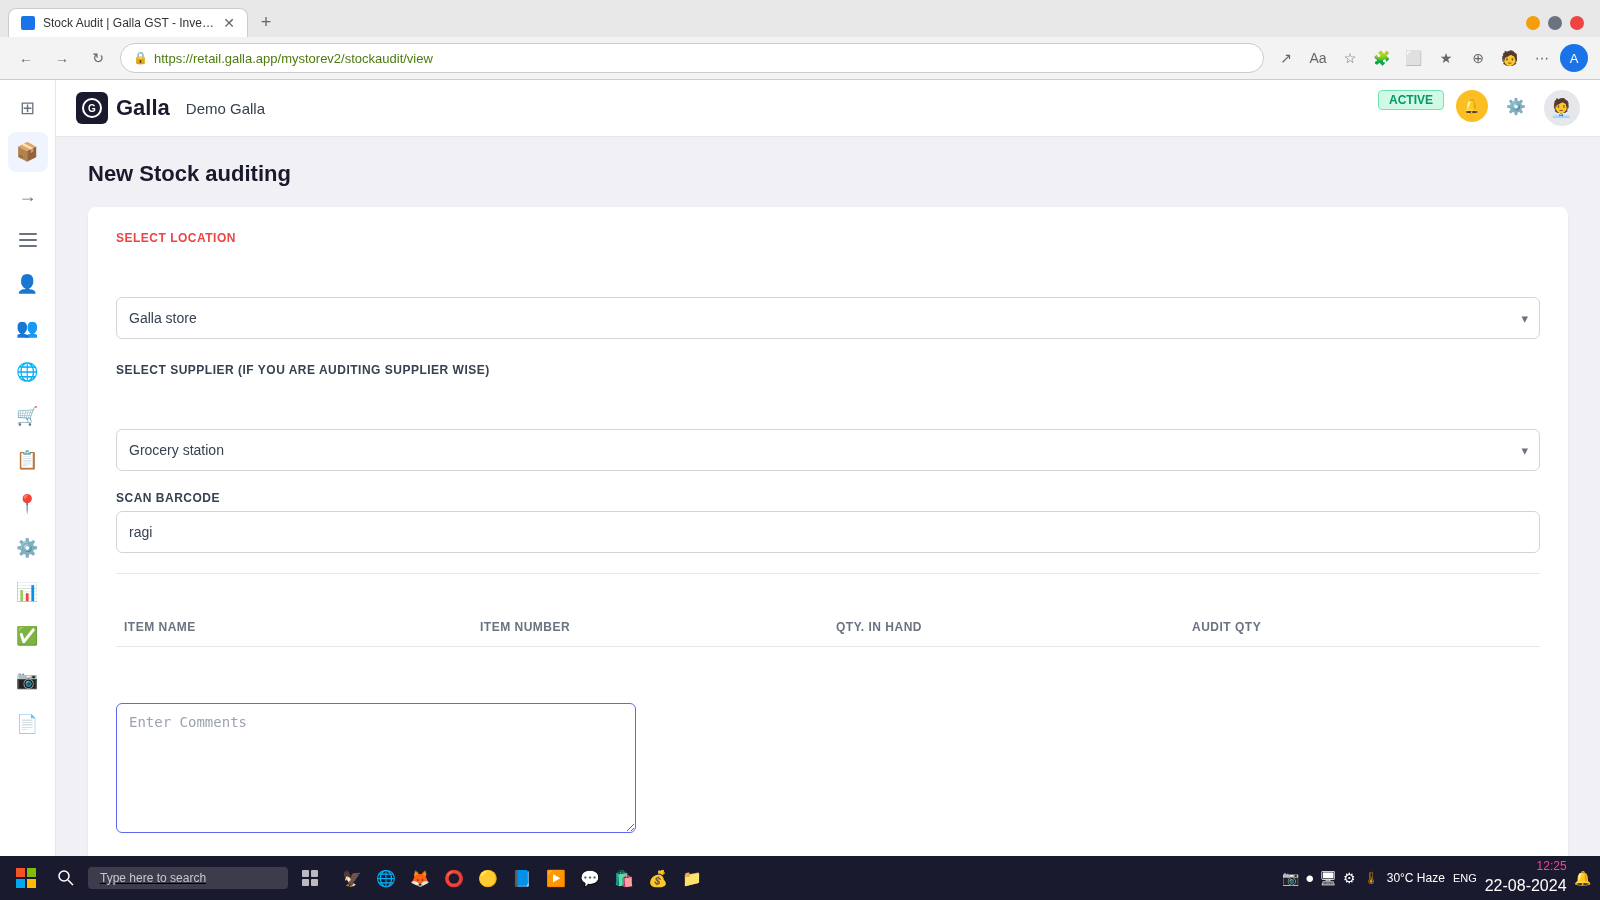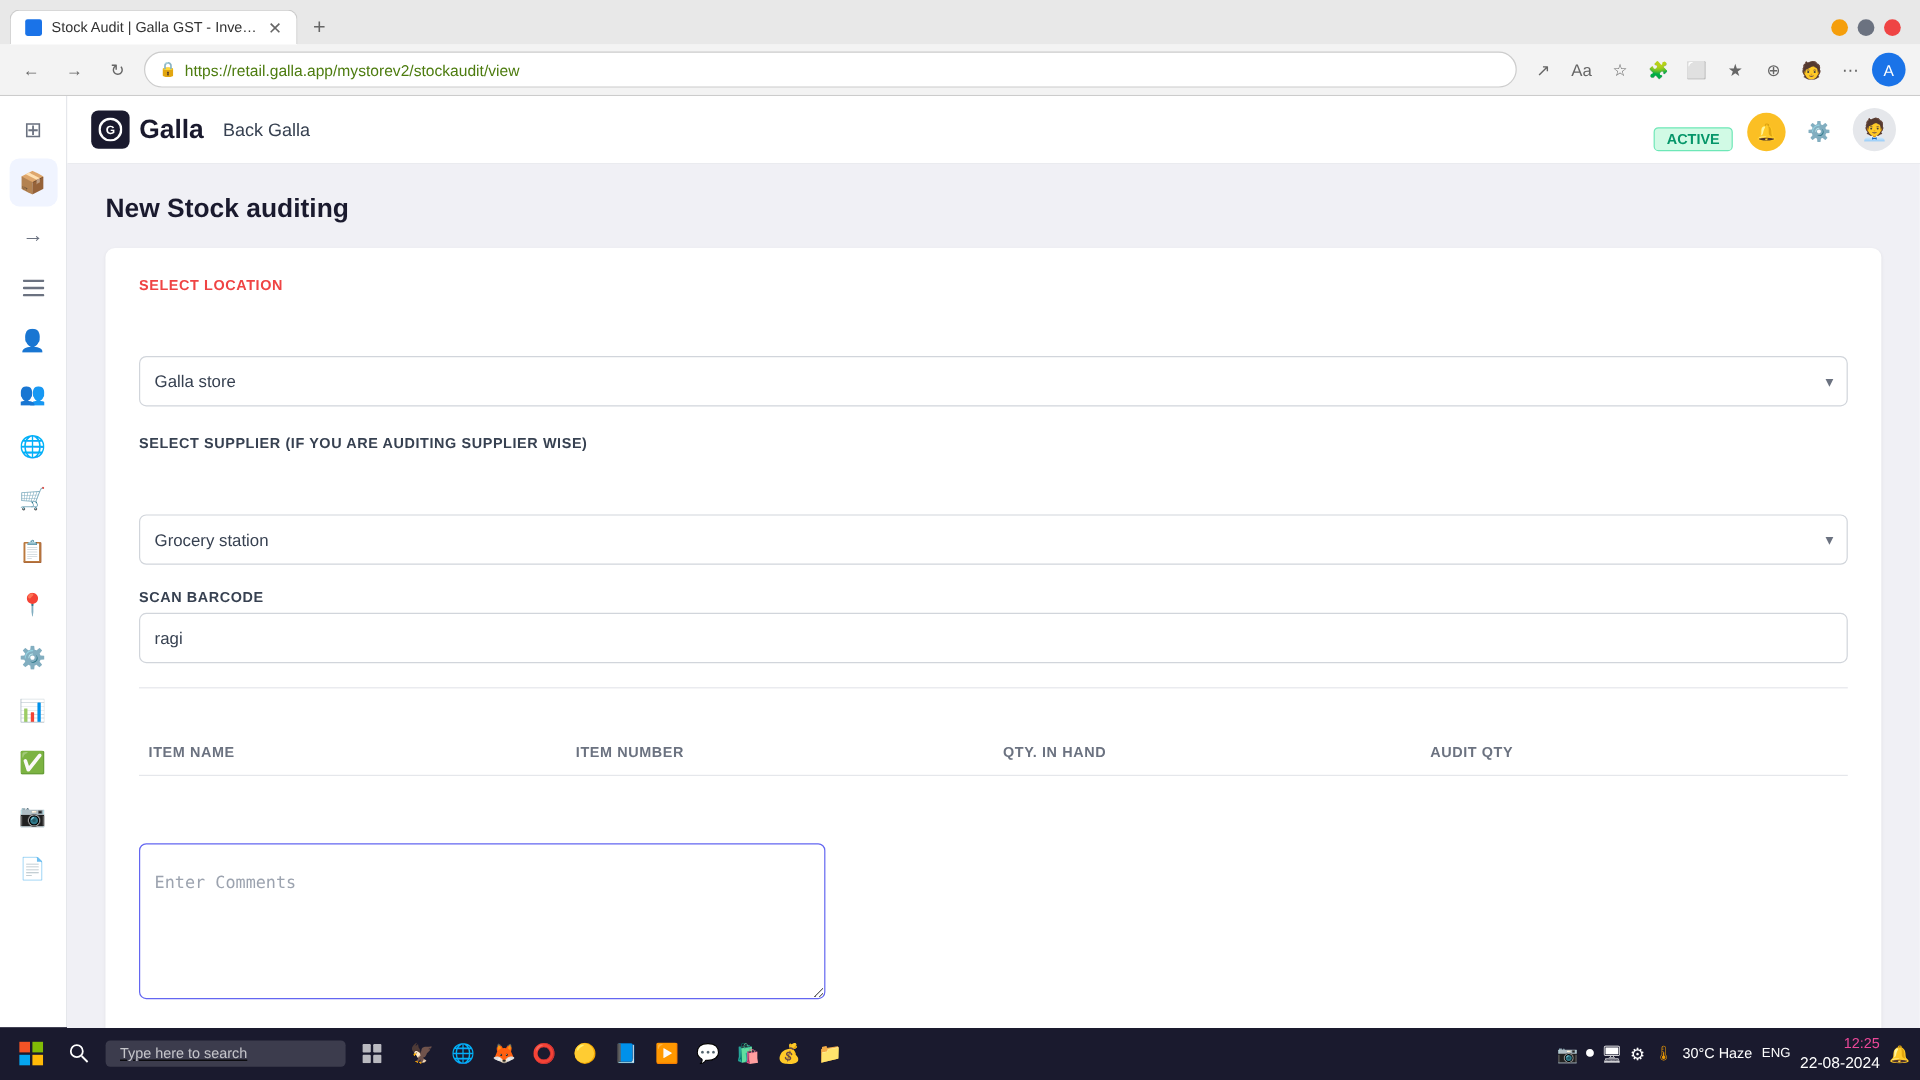--- a/index.html
+++ b/index.html
@@ -208,21 +208,21 @@
       font-weight: 700;
       color: #1a1a2e;
     }
     .brand-store {
       font-size: 15px;
       color: #374151;
       margin-left: 8px;
     }
     .top-nav-right {
       display: flex;
-      align-items: flex-end;
+      align-items: flex-start;
       gap: 12px;
     }
     .active-badge {
       background: #d1fae5;
       color: #059669;
       border: 1px solid #6ee7b7;
       border-radius: 4px;
       padding: 2px 10px;
       font-size: 12px;
       font-weight: 600;
@@ -368,25 +368,25 @@
       text-transform: uppercase;
       letter-spacing: 0.5px;
       padding: 4px 8px;
     }
 
     
     .comments-section {
       margin-top: 16px;
     }
     .comments-textarea {
-      width: 572px;
+      width: 520px;
       height: 130px;
       border: 1.5px solid #6366f1;
       border-radius: 6px;
-      padding: 24px 12px;
+      padding: 10px 12px;
       font-size: 14px;
       color: #374151;
       resize: both;
       outline: none;
       background: white;
     }
     .comments-textarea::placeholder {
       color: #9ca3af;
     }
 
@@ -539,21 +539,21 @@
 
     <div class="top-nav">
       <div class="brand">
         <div class="brand-logo">
           <svg width="20" height="20" viewBox="0 0 20 20">
               <circle cx="10" cy="10" r="9" stroke="white" stroke-width="2" fill="none"></circle>
               <text x="10" y="14" text-anchor="middle" fill="white" font-size="10" font-weight="bold">G</text>
             </svg>
         </div>
         <span class="brand-name">Galla</span>
-        <span class="brand-store">Back Galla</span>
+        <span class="brand-store">Demo Galla</span>
       </div>
       <div class="top-nav-right">
         <div class="active-badge">ACTIVE</div>
         <div class="notification-dot">🔔</div>
         <button class="nav-icon-btn">⚙️</button>
         <div class="avatar-nav">🧑‍💼</div>
       </div>
     </div>
 
     <div class="page-body">
@@ -659,17 +659,17 @@
       <span style="font-size:14px;">📷</span>
       <span style="font-size:14px;">⏺</span>
       <span style="font-size:14px;">🖥</span>
       <span style="font-size:14px;">⚙</span>
     </div>
     <span style="color:rgba(255,165,0,0.9);font-size:12px;">🌡</span>
     <span style="color:white;font-size:12px;">30°C  Haze</span>
     <span style="color:white;font-size:11px;">ENG</span>
     <div class="taskbar-time">
       <div style="color:#ec4899;font-size:12px;font-weight:500;">12:25</div>
-      <div style="color:white;font-size:13px;">22-08-2024</div>
+      <div style="color:white;font-size:16px;">22-08-2024</div>
     </div>
     <span style="color:white;font-size:14px;">🔔</span>
   </div>
 </div>
 
 </body></html>

